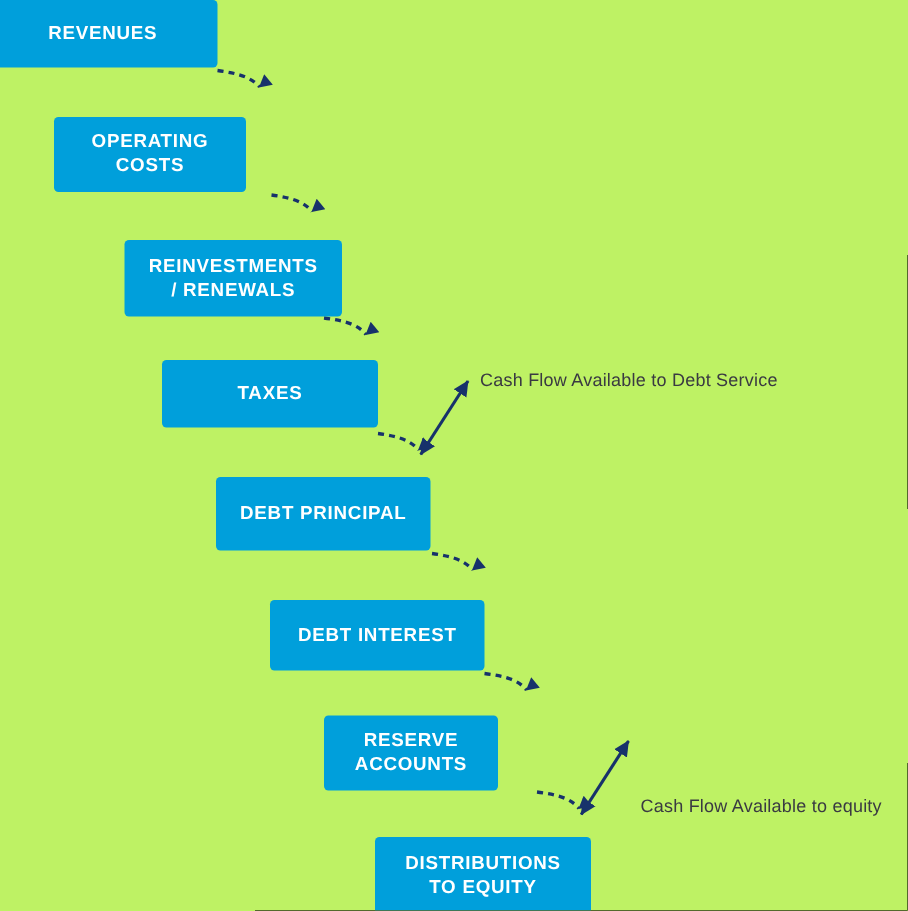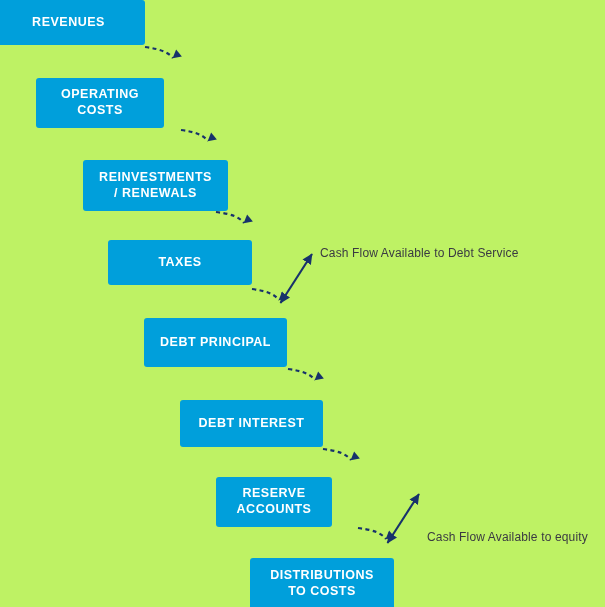--- a/index.html
+++ b/index.html
@@ -112,20 +112,20 @@
   <div class="node" style="left:180px; top:400px; width:143px; height:47px;">
     <span>DEBT INTEREST</span>
   </div>
 
   <div class="node" style="left:216px; top:477px; width:116px; height:50px;justify-content:flex-end;">
     <span>RESERVE ACCOUNTS</span>
   </div>
 
   <div class="node" style="left:250px; top:558px; width:144px; height:52px;">
     <span>DISTRIBUTIONS
-TO COSTS</span>
+TO EQUITY</span>
   </div>
 
   <div class="side-label" style="left:320px; top:246px;">Cash Flow Available to Debt Service</div>
 
   <div class="side-label" style="left:427px; top:486px;margin-top:44px;">Cash Flow Available to equity</div>
 
 </div>
 
 </body></html>

